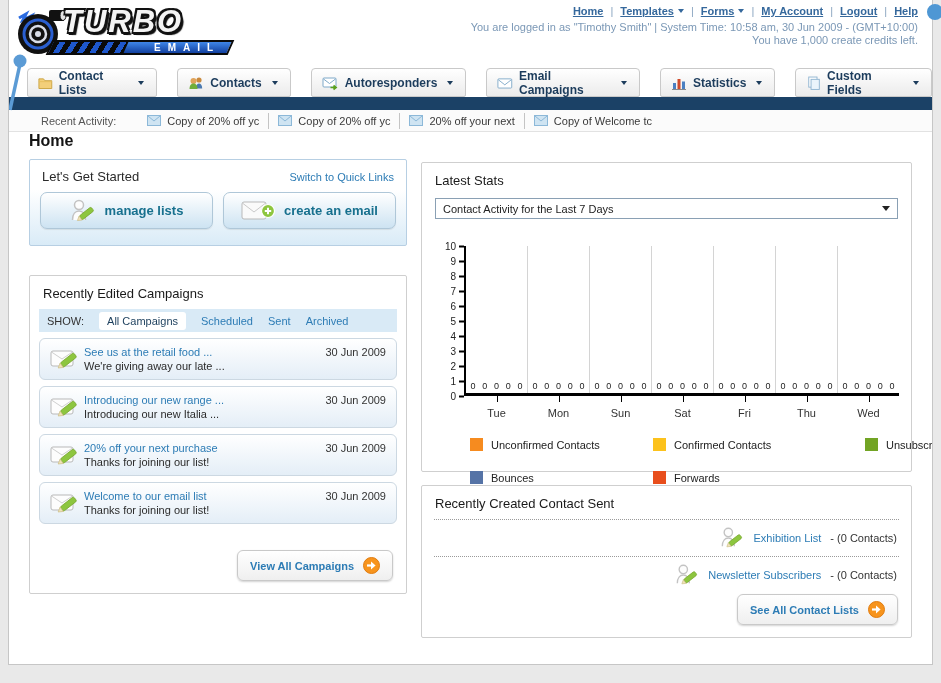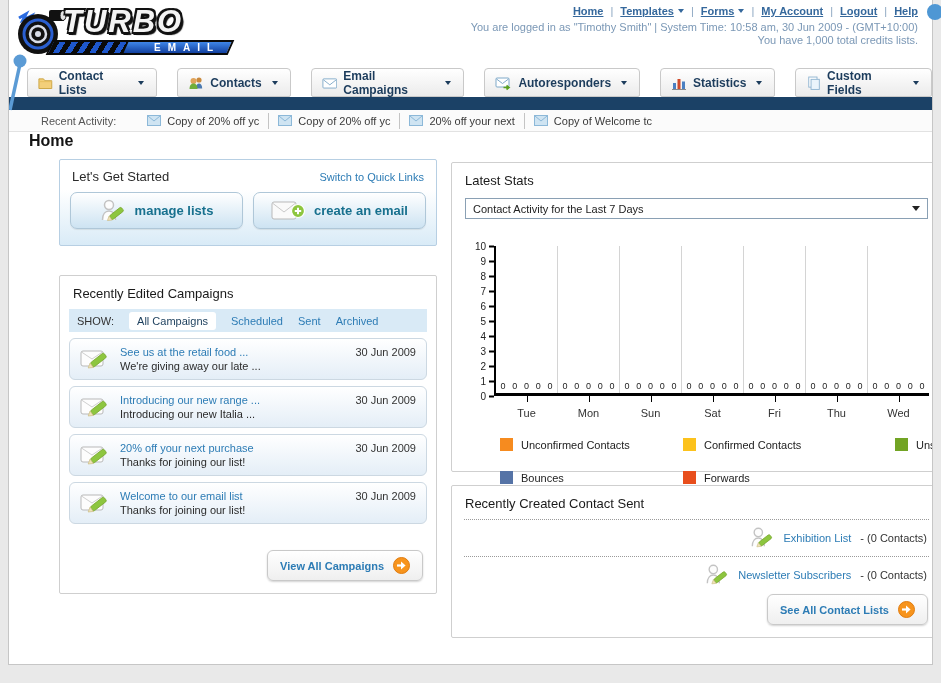--- a/index.html
+++ b/index.html
@@ -43,21 +43,21 @@
   
   .activity { position:absolute; left:0; top:110px; width:100%; height:22px; background:#fbfbfb;
     border-bottom:1px solid #e2e2e2; display:flex; align-items:center; font-size:11px; padding-left:32px; }
   .activity-label { color:#555; margin-right:22px; }
   .ra-item { display:flex; align-items:center; gap:6px; padding:2px 9px; color:#3a3a3a; cursor:pointer; }
   .ra-item + .ra-item { border-left:1px solid #c4c4c4; }
 
   .page-title { position:absolute; left:20px; top:132px; font-size:16px; font-weight:bold; color:#141414; }
 
   
-  .panel { position:absolute; background:#fff; border:1px solid #cfcfcf; border-radius:2px;margin-left:30px; }
+  .panel { position:absolute; background:#fff; border:1px solid #cfcfcf; border-radius:2px; }
   .panel-title { font-size:13px; color:#1a1a1a; padding:10px 13px 8px; }
 
   
   .getstarted { left:20px; top:159px; width:378px; height:87px; border:1px solid #b7cfe3;
     background:linear-gradient(#ffffff 35%, #d9ebf7); }
   .gs-head { display:flex; justify-content:space-between; align-items:center; padding:9px 12px 6px; }
   .gs-title { font-size:13px; color:#2a2a2a; }
   .link { color:#2d7cb5; font-size:11px; text-decoration:none; cursor:pointer; }
   .gs-buttons { display:flex; gap:10px; padding:2px 10px; }
   .gs-btn { flex:1; height:37px; border:1px solid #afc7d8; border-radius:7px;
@@ -65,21 +65,21 @@
     font-size:13px; font-weight:bold; color:#17708e; cursor:pointer; box-shadow:0 1px 1px rgba(0,0,0,.08); }
 
   
   .campaigns { left:20px; top:275px; width:378px; height:319px; }
   .filterbar { margin:0 9px; background:#d9eaf6; height:23px; display:flex; align-items:center;
     font-size:11px; padding:0 8px; gap:15px; }
   .show-label { color:#333; }
   .filter { color:#2d7cb5; cursor:pointer; }
   .filter.active { background:#fff; color:#1b3e5c; padding:3px 8px; border-radius:3px; }
   .camp-row { margin:6px 9px; height:42px; border:1px solid #ccd8e2; border-radius:6px;
-    background:linear-gradient(#ffffff,#e4eef7); display:flex; align-items:center; padding:0 10px; gap:10px; cursor:pointer; }
+    background:linear-gradient(#ffffff,#e4eef7); display:flex; align-items:center; padding:0 10px; gap:4px; cursor:pointer; }
   .camp-text { display:flex; flex-direction:column; line-height:14px; }
   .camp-title { font-size:11px; color:#2d7cb5; text-decoration:none; }
   .camp-sub { font-size:11px; color:#2b2b2b; }
   .camp-date { margin-left:auto; font-size:11px; color:#333; align-self:flex-start; padding-top:7px; }
   .panel-btn { position:absolute; right:13px; bottom:12px; display:inline-flex; align-items:center; gap:9px;
     padding:6px 12px; border:1px solid #c9c9c9; border-radius:6px; background:linear-gradient(#ffffff,#efefef);
     box-shadow:0 1px 2px rgba(0,0,0,.18); font-size:11px; font-weight:bold; color:#2d7cb5; cursor:pointer; }
 
   
   .stats { left:412px; top:162px; width:491px; height:310px; }
@@ -155,21 +155,21 @@
       <span class="sep"></span>
       <a>
           <span>Logout</span>
         </a>
       <span class="sep"></span>
       <a>
           <span>Help</span>
         </a>
     </nav>
     <div class="login-line">You are logged in as "Timothy Smith" | System Time: 10:58 am, 30 Jun 2009 - (GMT+10:00)</div>
-    <div class="credit-line">You have 1,000 total credits lists.</div>
+    <div class="credit-line">You have 1,000 create credits left.</div>
 
     <div class="tabbar">
       <div class="tab">
         <svg width="16" height="16" viewBox="0 0 16 16">
             <path d="M1 3.5 h5 l1.5 2 h7.5 v8.5 h-14z" fill="#f3cf7a" stroke="#c9a23f"></path>
             <path d="M1 6.5 h14" stroke="#e7bf5e"></path>
           </svg>
         <span>Contact Lists</span>
           <span class="tri"></span>
       </div>
@@ -178,33 +178,33 @@
             <circle cx="11" cy="5" r="2.6" fill="#c98a3e"></circle>
             <path d="M7.8 13.5 c0-3.4 1.6-5 3.2-5 s3.2 1.6 3.2 5z" fill="#4a79b0"></path>
             <circle cx="5.5" cy="6" r="3" fill="#e0a35a"></circle>
             <path d="M1.5 14 c0-3.8 1.9-5.5 4-5.5 s4 1.7 4 5.5z" fill="#6fae3a"></path>
           </svg>
         <span>Contacts</span>
           <span class="tri"></span>
       </div>
       <div class="tab">
         <svg width="17" height="16" viewBox="0 0 17 16">
-            <rect x="1" y="3.5" width="15" height="10" rx="1" fill="#fff" stroke="#7fa9c9"></rect>
-            <path d="M1.5 4.5 L8.5 10 L15.5 4.5" fill="none" stroke="#7fa9c9"></path>
-          </svg>
-        <span>Email Campaigns</span>
-          <span class="tri"></span>
-      </div>
-      <div class="tab">
-        <svg width="17" height="16" viewBox="0 0 17 16">
             <rect x="1" y="3" width="13" height="9" rx="1" fill="#fff" stroke="#7fa9c9"></rect>
             <path d="M1.5 4 L7.5 8.5 L13.5 4" fill="none" stroke="#7fa9c9"></path>
             <path d="M8.5 12.5 H13.5 M11.5 10.5 l2.6 2 -2.6 2" stroke="#5aa11e" stroke-width="1.6" fill="none"></path>
           </svg>
         <span>Autoresponders</span>
+          <span class="tri"></span>
+      </div>
+      <div class="tab">
+        <svg width="17" height="16" viewBox="0 0 17 16">
+            <rect x="1" y="3.5" width="15" height="10" rx="1" fill="#fff" stroke="#7fa9c9"></rect>
+            <path d="M1.5 4.5 L8.5 10 L15.5 4.5" fill="none" stroke="#7fa9c9"></path>
+          </svg>
+        <span>Email Campaigns</span>
           <span class="tri"></span>
       </div>
       <div class="tab">
         <svg width="16" height="16" viewBox="0 0 16 16">
             <rect x="2" y="8" width="3" height="6" fill="#4a7fc1"></rect>
             <rect x="6.5" y="4" width="3" height="10" fill="#d04a2a"></rect>
             <rect x="11" y="6.5" width="3" height="7.5" fill="#4a7fc1"></rect>
             <path d="M1 14.5 h14" stroke="#888"></path>
           </svg>
         <span>Statistics</span>

